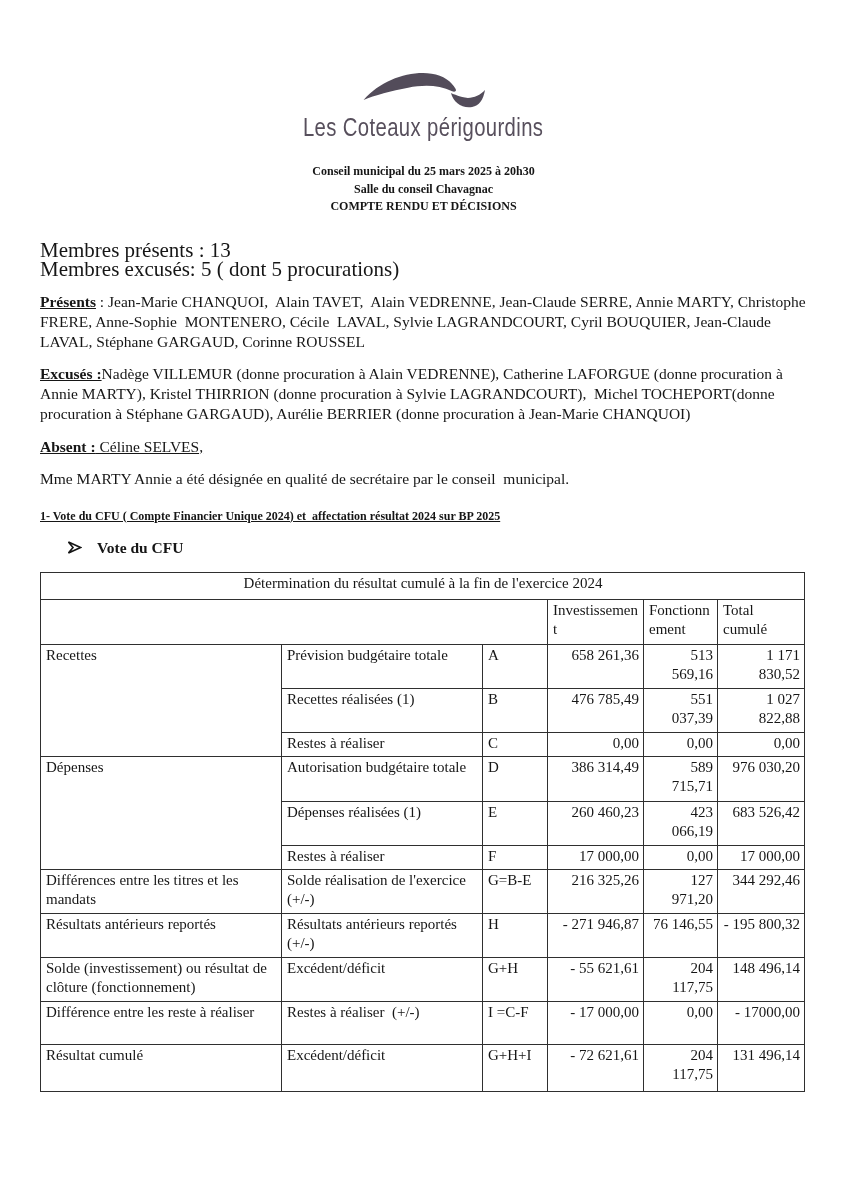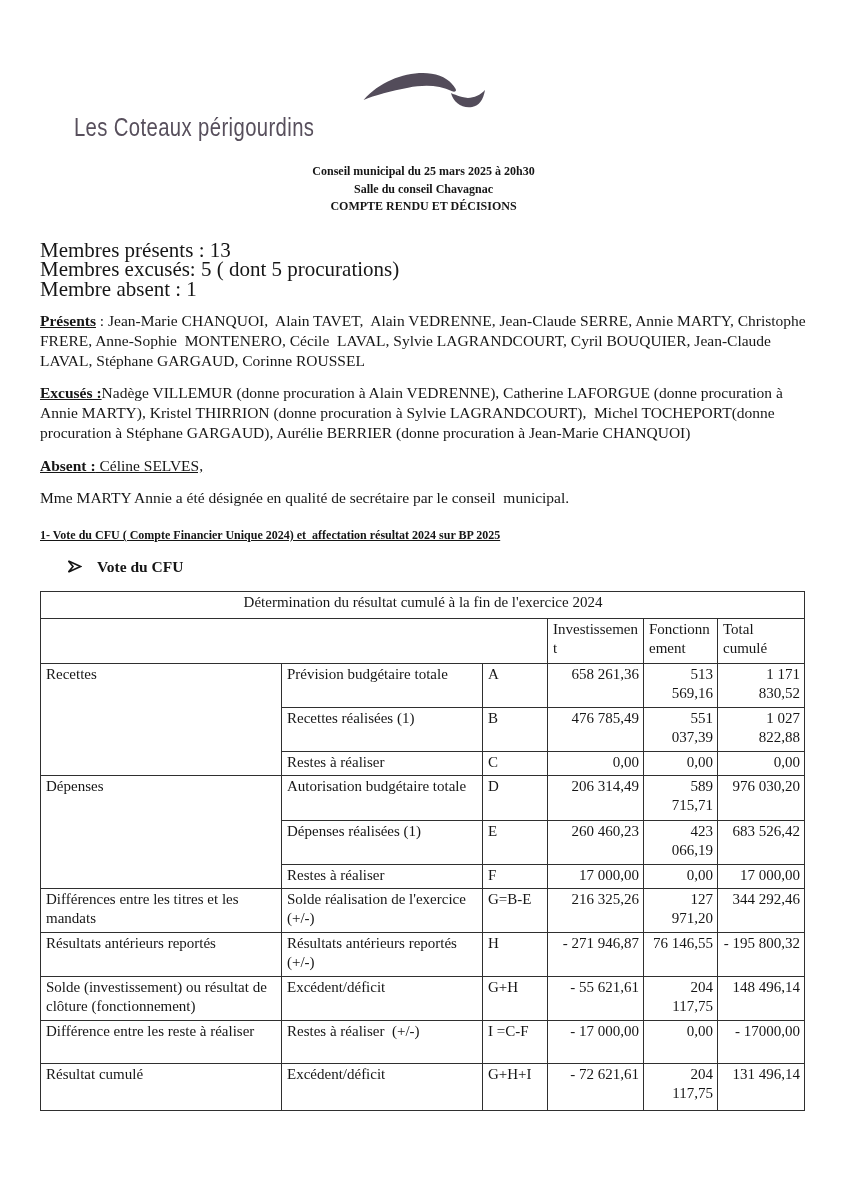--- a/index.html
+++ b/index.html
@@ -9,21 +9,21 @@
     margin:0 auto;
     background:#ffffff;
     box-sizing:border-box;
     padding:66px 40px 0 40px;
     font-family:"Liberation Serif", serif;
     color:#161616;
     overflow:hidden;
   }
 
   
-  .logo { }
+  .logo { text-align:center; }
   .logo svg { display:block; margin:0 auto; }
   .logo-text {
     display:inline-block;
     font-family:"Liberation Sans", sans-serif;
     font-weight:400;
     font-size:26px;
     color:#574f5c;
     letter-spacing:0.5px;
     transform:scaleX(0.78);
     transform-origin:center top;
@@ -95,21 +95,20 @@
 
   <div class="doc-header">
     <div>Conseil municipal du 25 mars 2025 à 20h30</div>
     <div>Salle du conseil Chavagnac</div>
     <div>COMPTE RENDU ET DÉCISIONS</div>
   </div>
 
   <div class="attendance">
     <div>Membres présents : 13</div>
     <div>Membres excusés: 5 ( dont 5 procurations)</div>
-    <div>Membre absent : 1</div>
   </div>
 
   <p class="para"><span class="lbl">Présents</span><span> : Jean-Marie CHANQUOI,  Alain TAVET,  Alain VEDRENNE, Jean-Claude SERRE, Annie MARTY, Christophe FRERE, Anne-Sophie  MONTENERO, Cécile  LAVAL, Sylvie LAGRANDCOURT, Cyril BOUQUIER, Jean-Claude LAVAL, Stéphane GARGAUD, Corinne ROUSSEL</span></p>
 
   <p class="para"><span class="lbl">Excusés :</span><span>Nadège VILLEMUR (donne procuration à Alain VEDRENNE), Catherine LAFORGUE (donne procuration à Annie MARTY), Kristel THIRRION (donne procuration à Sylvie LAGRANDCOURT),  Michel TOCHEPORT(donne procuration à Stéphane GARGAUD), Aurélie BERRIER (donne procuration à Jean-Marie CHANQUOI)</span></p>
 
   <p class="para absent"><span class="lbl">Absent :</span><span> Céline SELVES,</span></p>
 
   <p class="para">Mme MARTY Annie a été désignée en qualité de secrétaire par le conseil  municipal.</p>
 
@@ -161,21 +160,21 @@
         <td>C</td>
         <td class="num">0,00</td>
         <td class="num">0,00</td>
         <td class="num">0,00</td>
       </tr>
 
       <tr style="height:45px">
         <td rowspan="3">Dépenses</td>
         <td>Autorisation budgétaire totale</td>
         <td>D</td>
-        <td class="num">206 314,49</td>
+        <td class="num">386 314,49</td>
         <td class="num">589 715,71</td>
         <td class="num">976 030,20</td>
       </tr>
       <tr style="height:44px">
         <td>Dépenses réalisées (1)</td>
         <td>E</td>
         <td class="num">260 460,23</td>
         <td class="num">423 066,19</td>
         <td class="num">683 526,42</td>
       </tr>

